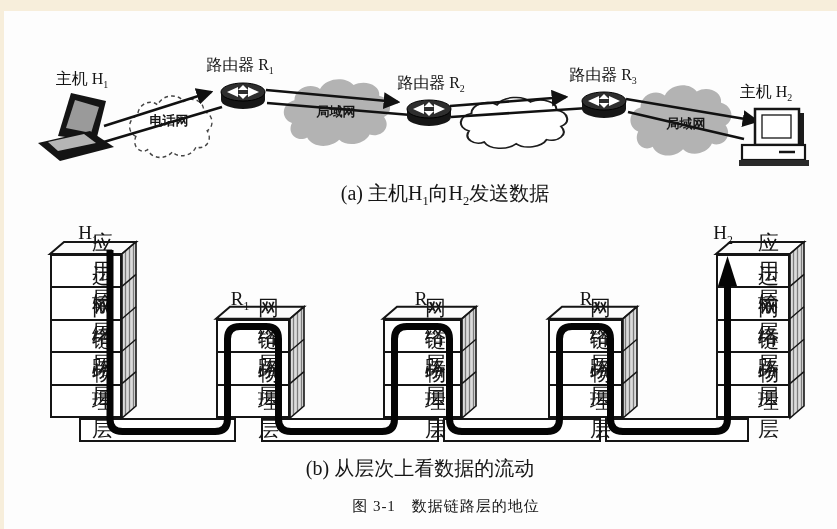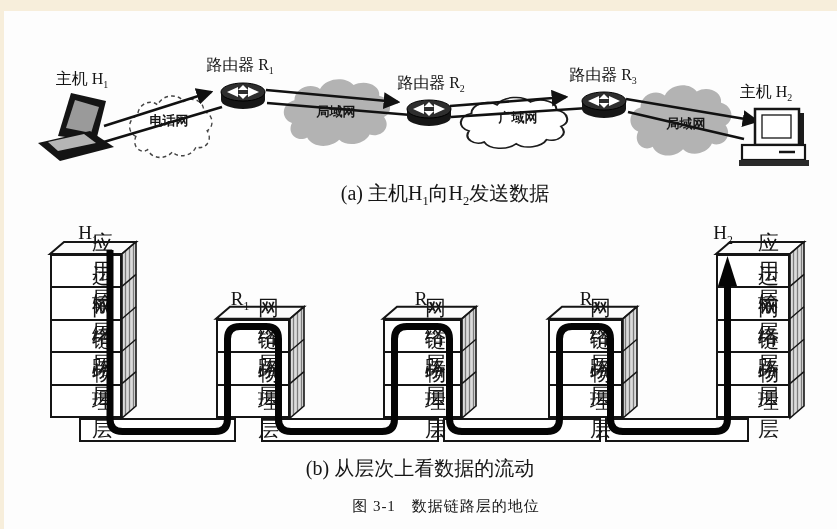--- a/index.html
+++ b/index.html
@@ -158,21 +158,20 @@
   </svg>
 
   <div class="lbl" style="left:27px;top:70px;width:110px"><span>主机 H</span><sub>1</sub></div>
   <div class="lbl" style="left:180px;top:56px;width:120px"><span>路由器 R</span><sub>1</sub></div>
   <div class="lbl" style="left:371px;top:74px;width:120px"><span>路由器 R</span><sub>2</sub></div>
   <div class="lbl" style="left:543px;top:66px;width:120px"><span>路由器 R</span><sub>3</sub></div>
   <div class="lbl" style="left:706px;top:83px;width:120px"><span>主机 H</span><sub>2</sub></div>
 
   <div class="lbl cloud-lbl" style="left:129px;top:114px;width:80px">电话网</div>
   <div class="lbl cloud-lbl" style="left:286px;top:105px;width:100px">局域网</div>
-  <div class="lbl cloud-lbl" style="left:468px;top:111px;width:100px">广域网</div>
   <div class="lbl cloud-lbl" style="left:636px;top:117px;width:100px">局域网</div>
 
   <div class="lbl cap" style="left:285px;top:182px;width:320px">
     <span>(a) 主机H</span><sub>1</sub><span>向H</span><sub>2</sub><span>发送数据</span>
   </div>
 
   <div class="lbl stack-lbl" style="left:68px;top:222px;width:40px"><span>H</span><sub>1</sub></div>
   <div class="lbl stack-lbl" style="left:220px;top:288px;width:40px"><span>R</span><sub>1</sub></div>
   <div class="lbl stack-lbl" style="left:404px;top:288px;width:40px"><span>R</span><sub>2</sub></div>
   <div class="lbl stack-lbl" style="left:569px;top:288px;width:40px"><span>R</span><sub>3</sub></div>

